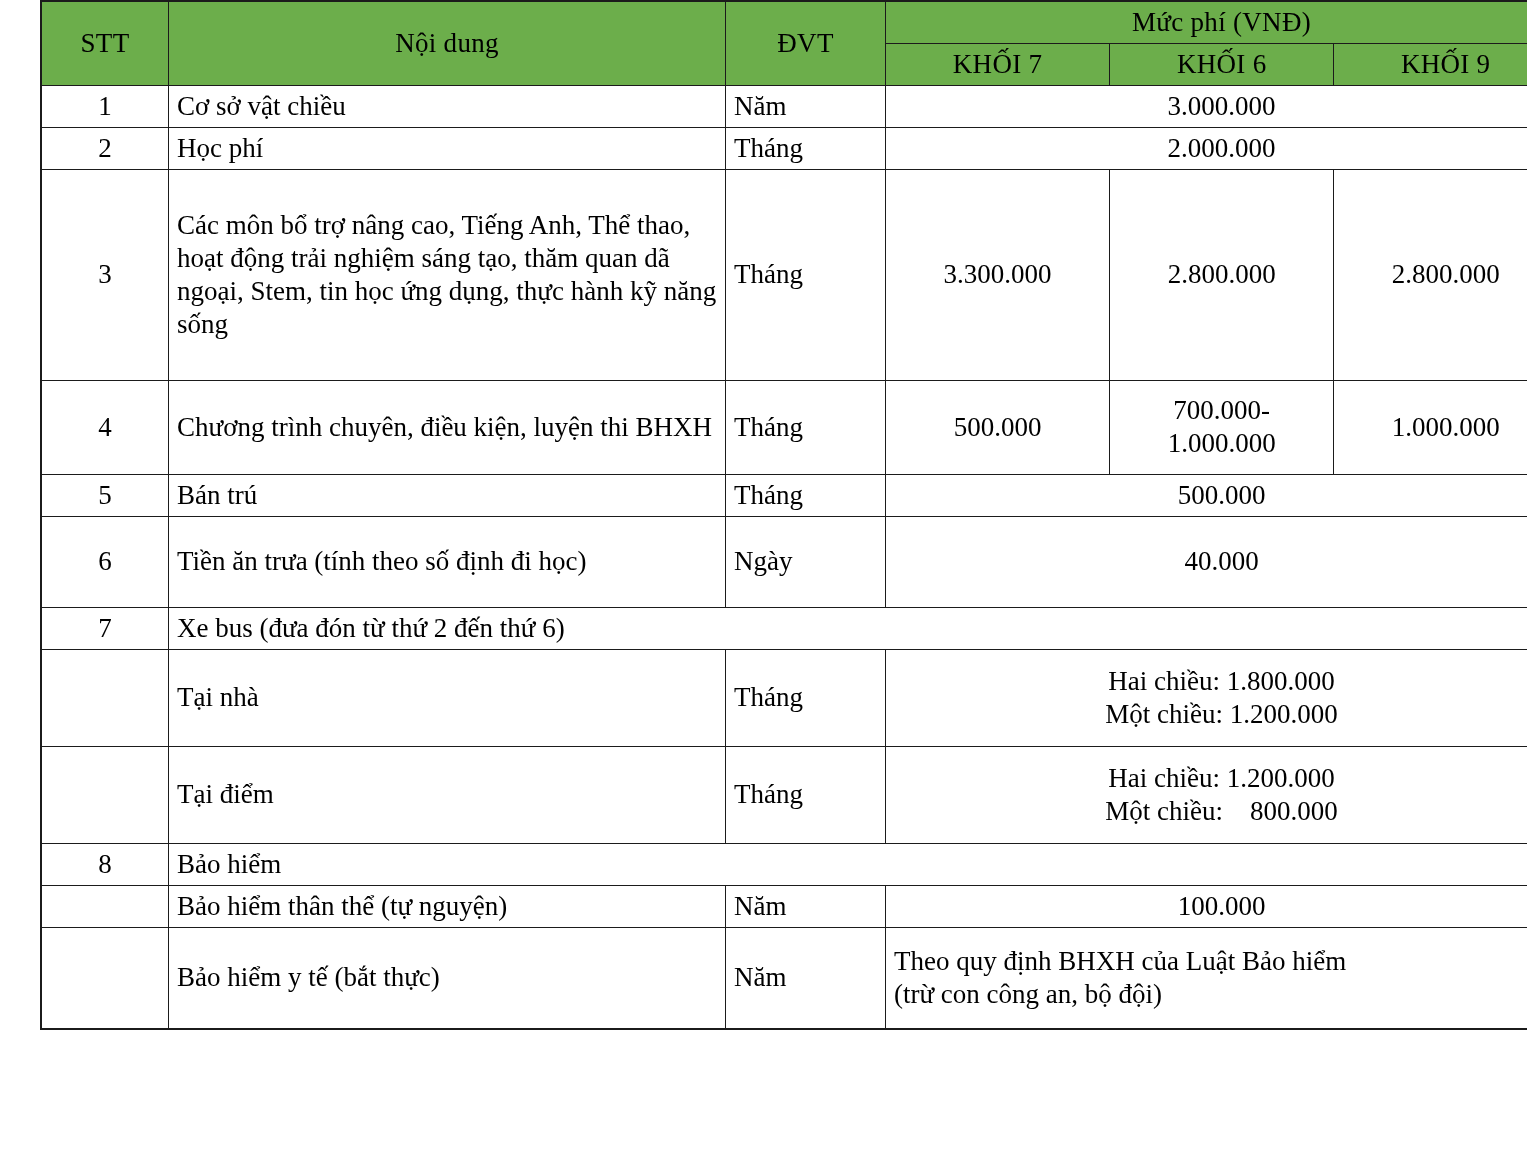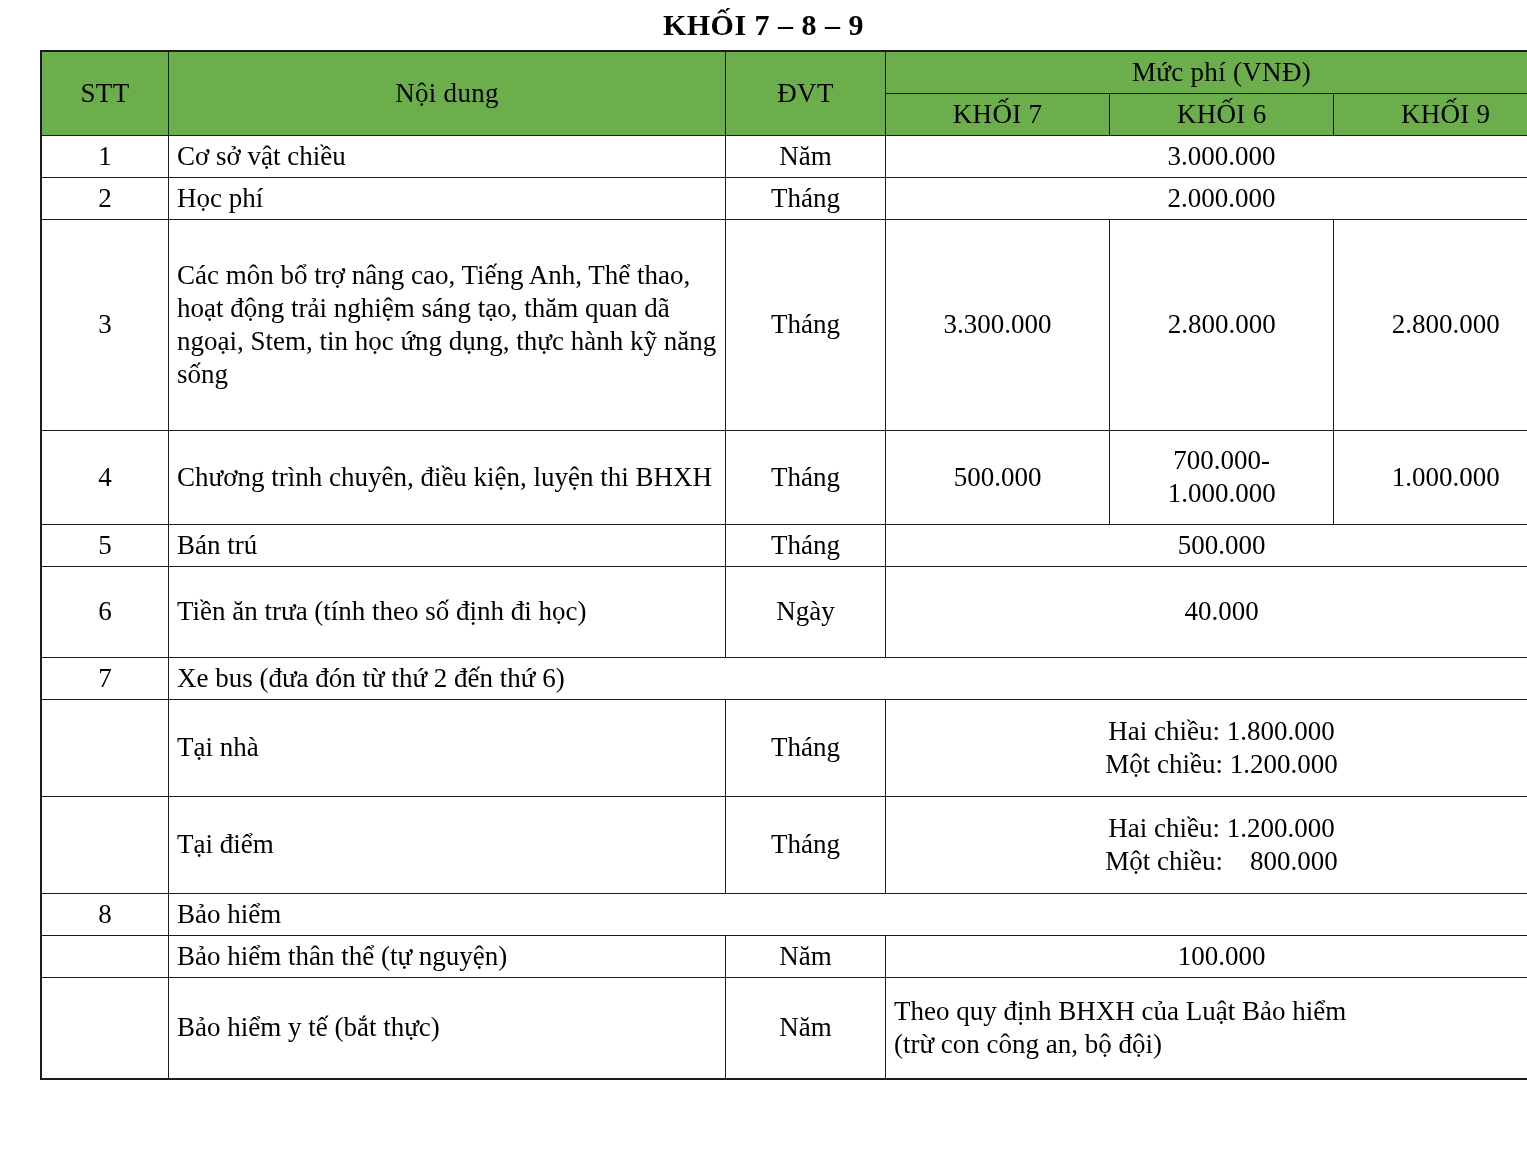--- a/index.html
+++ b/index.html
@@ -60,21 +60,20 @@
 
   td.c-stt {
     text-align: center;
     width: 110px;
   }
   td.c-noidung {
     text-align: left;
     width: 540px;
   }
   td.c-dvt {
-    text-align: center;
     width: 143px;
   }
   td.c-price {
     text-align: center;
   }
   td.c-price-left {
     text-align: left;
   }
   td.bold {
     font-weight: bold;
@@ -89,21 +88,20 @@
   }
   .stack-line {
     display: block;
   }
 </style>
 </head>
 <body>
 
 <div class="page">
 
-  <div class="doc-title">KHỐI 7 – 8 – 9</div>
 
   <table class="fee-table">
     <thead>
       <tr>
         <th class="h-stt" rowspan="2">STT</th>
         <th class="h-noidung" rowspan="2">Nội dung</th>
         <th class="h-dvt" rowspan="2">ĐVT</th>
         <th class="h-mucphi" colspan="3">Mức phí (VNĐ)</th>
       </tr>
       <tr>

